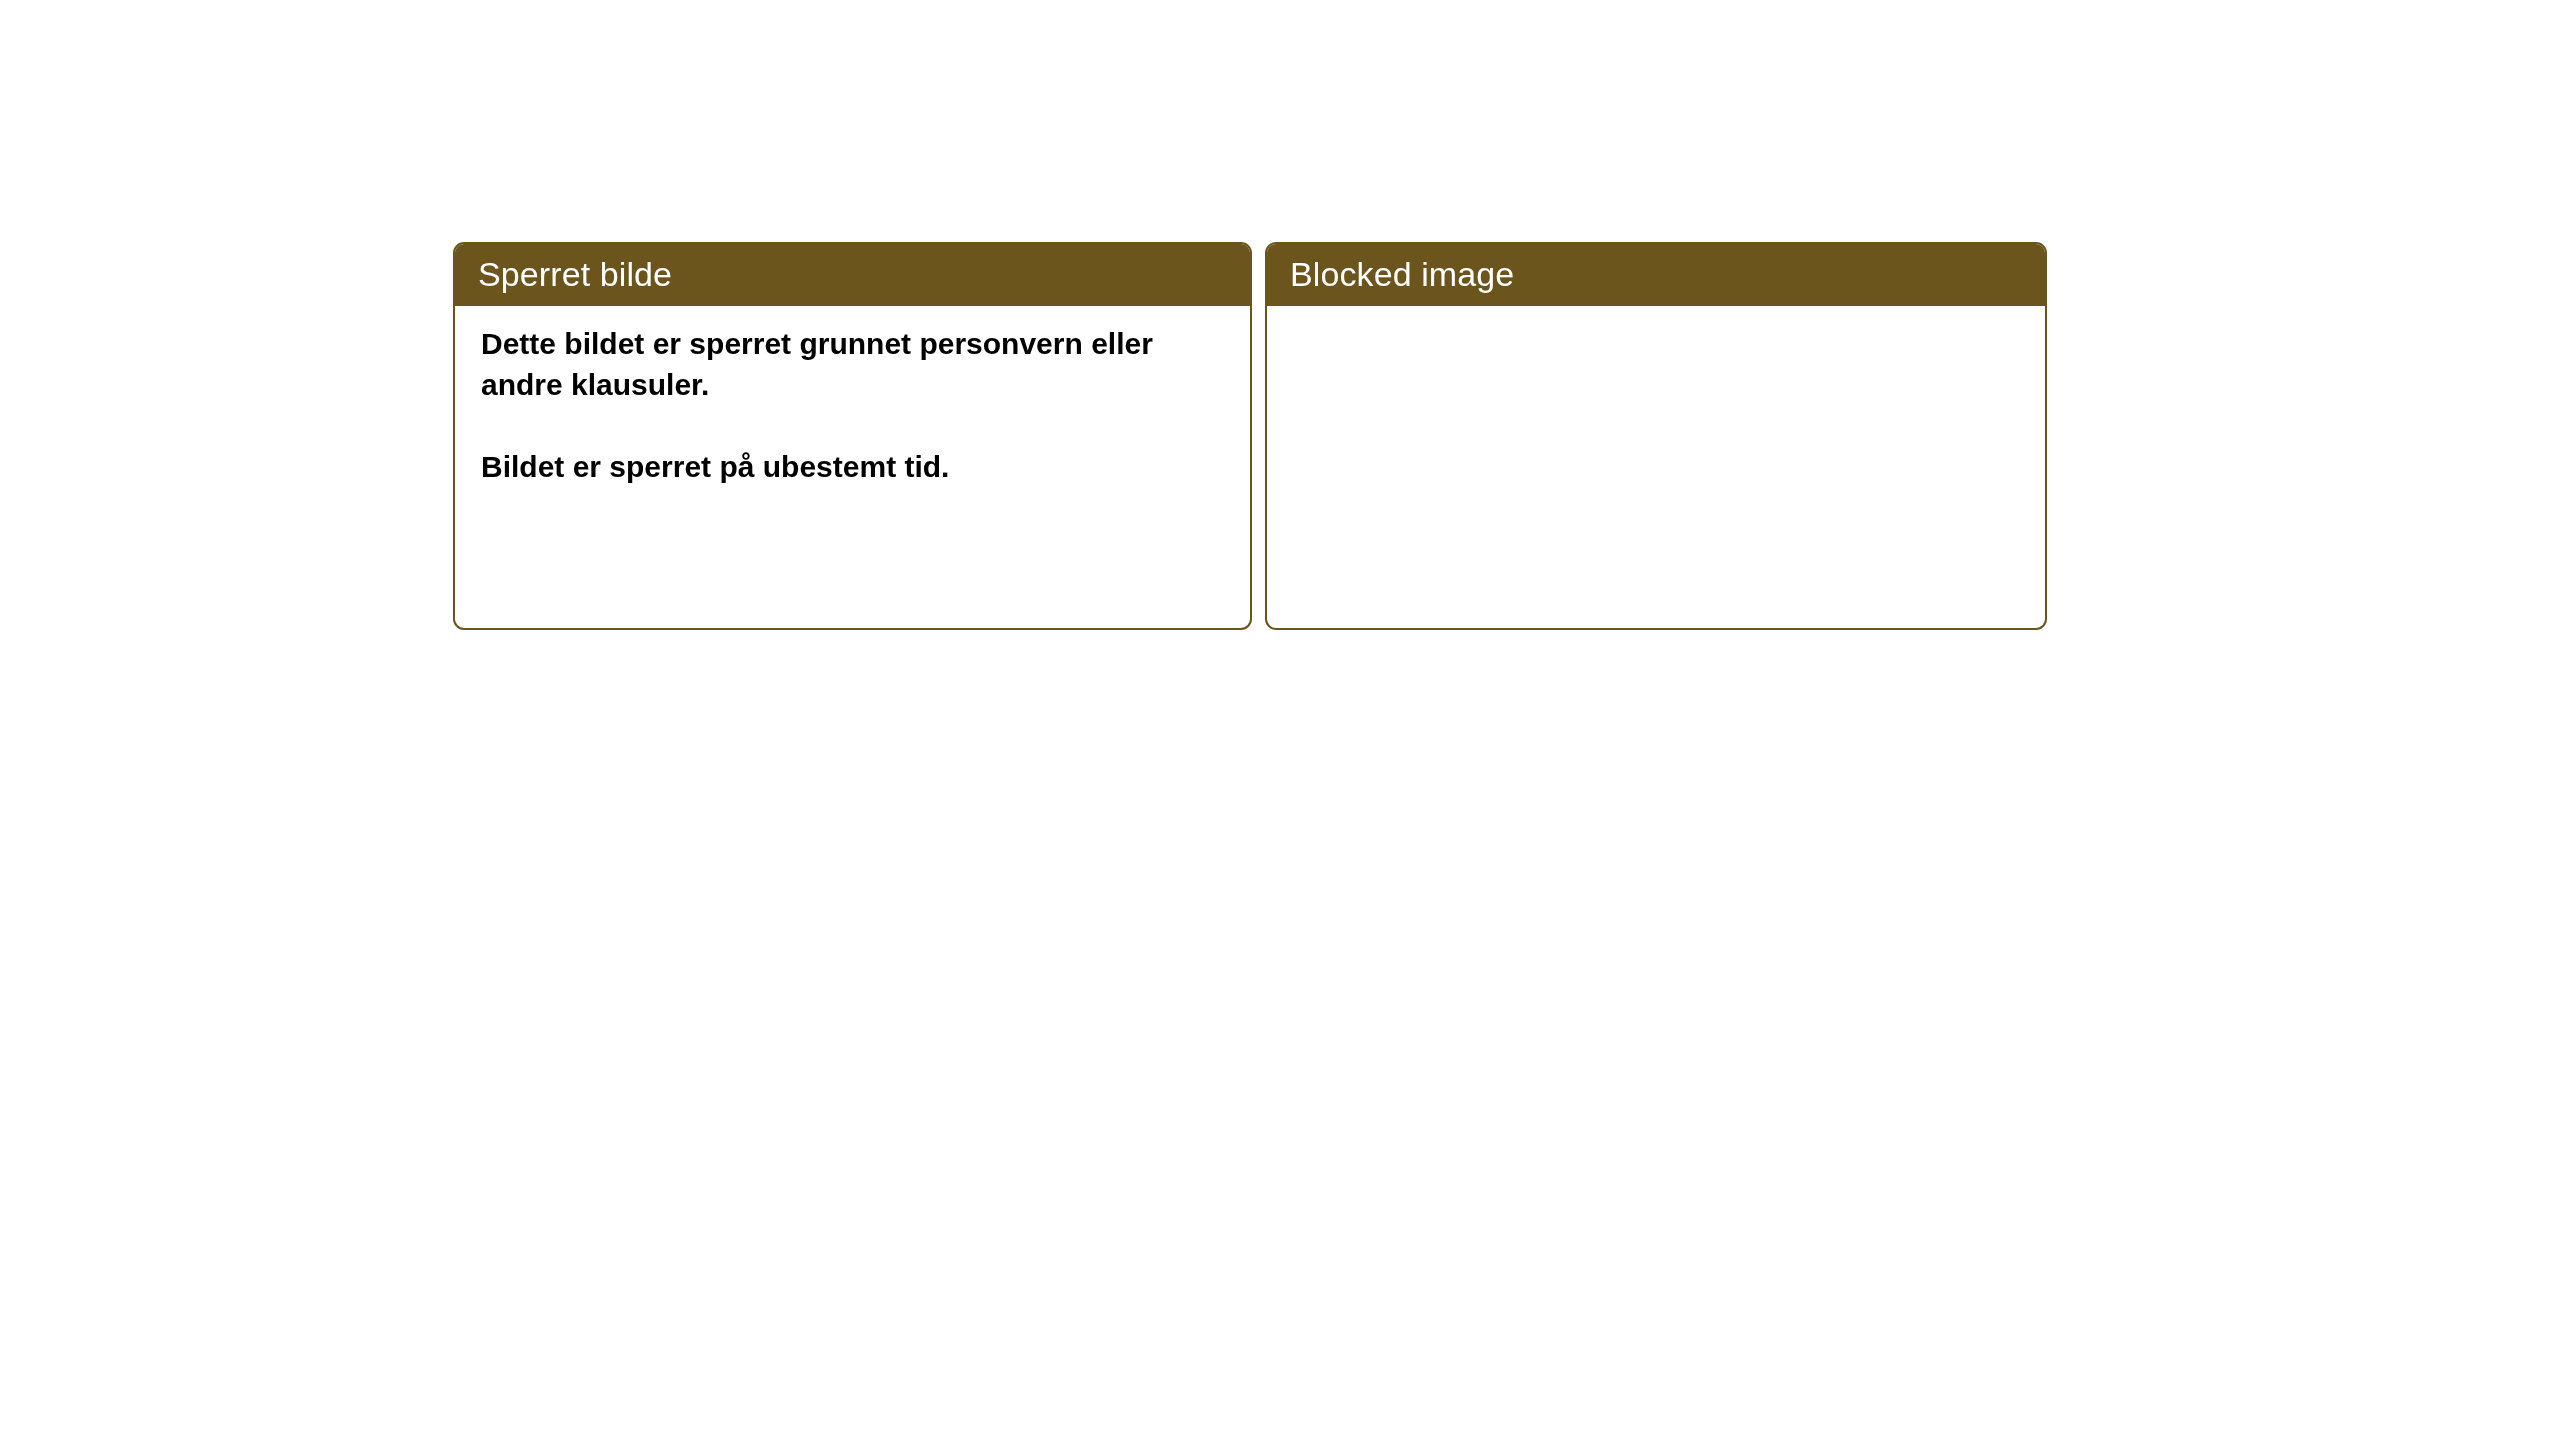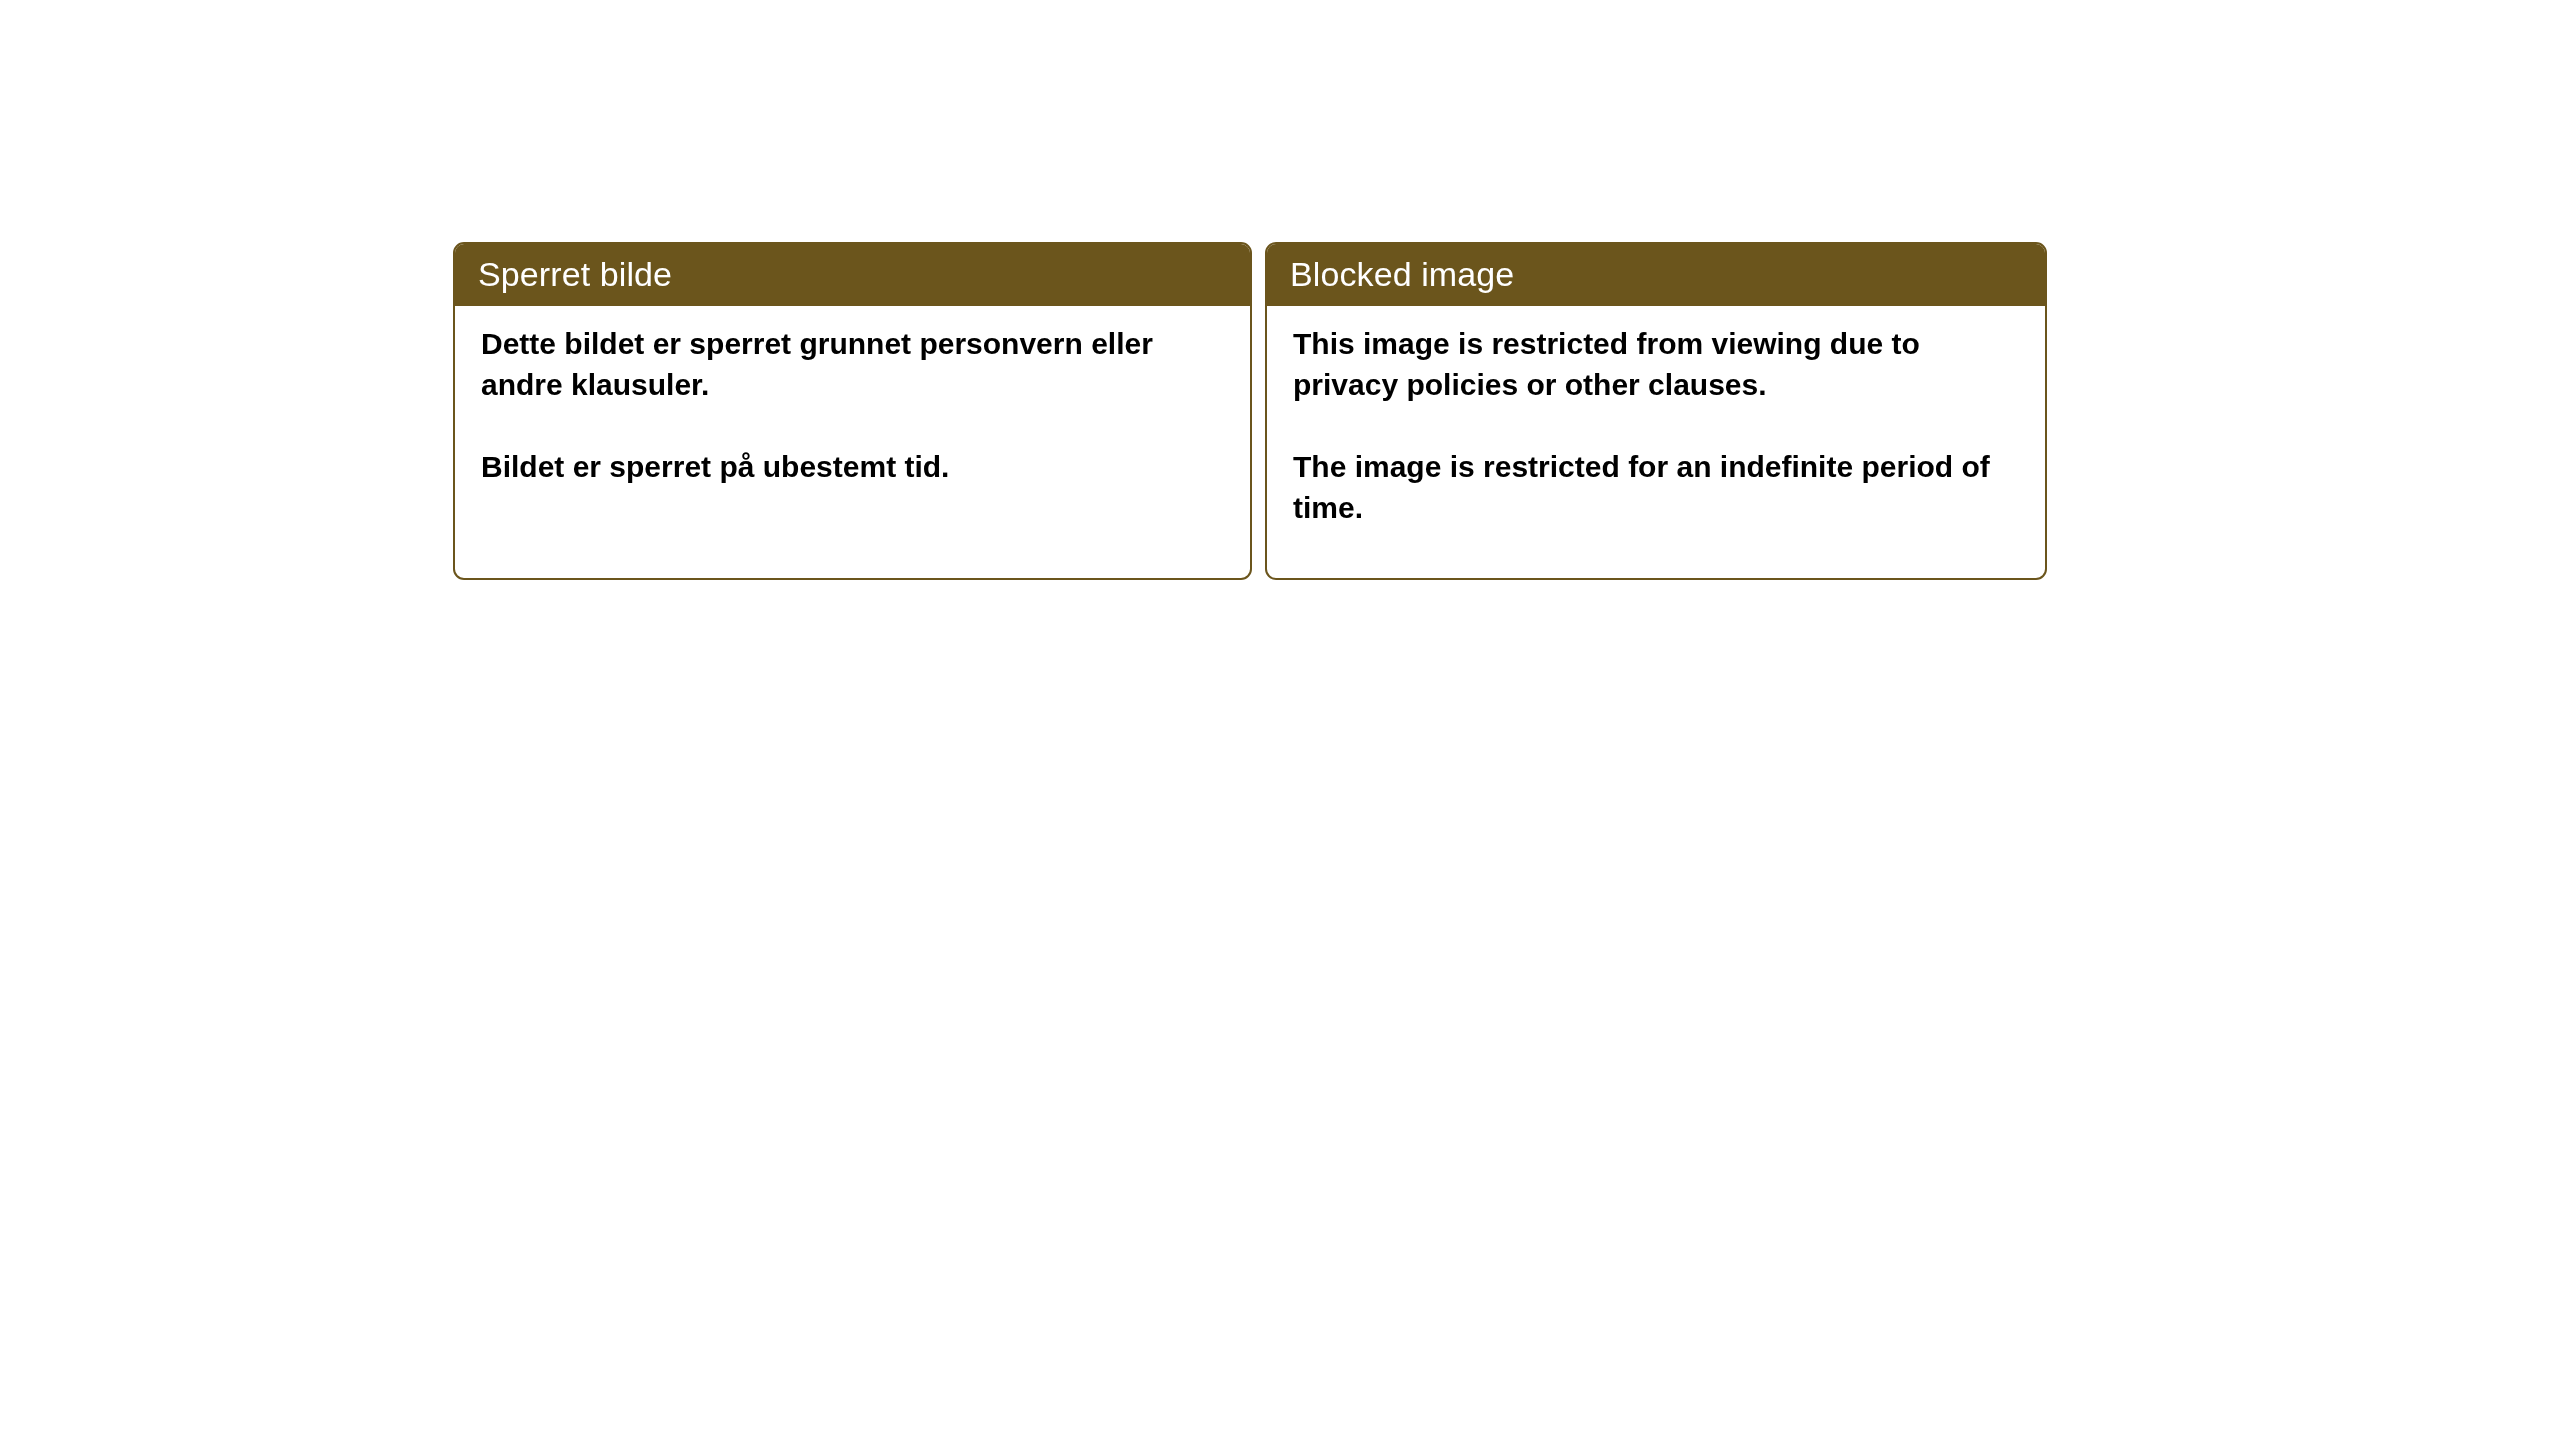--- a/index.html
+++ b/index.html
@@ -23,21 +23,21 @@
   }
 
   .card {
     position: absolute;
     top: 242px;
     box-sizing: border-box;
     background: #ffffff;
     border: 2px solid #6B551C;
     border-radius: 11px;
     overflow: hidden;
-    height: 338px;
+    height: 388px;
   }
 
   .card--no {
     left: 453px;
     width: 799px;
   }
 
   .card--en {
     left: 1265px;
     width: 782px;
@@ -93,19 +93,15 @@
     <div class="card-body">
       <p class="card-paragraph">Dette bildet er sperret grunnet personvern eller andre klausuler.</p>
       <p class="card-paragraph">Bildet er sperret på ubestemt tid.</p>
     </div>
   </div>
 
   <div class="card card--en">
     <div class="card-header">
       <span class="card-title">Blocked image</span>
     </div>
-    <div class="card-body">
-      <p class="card-paragraph">This image is restricted from viewing due to privacy policies or other clauses.</p>
-      <p class="card-paragraph">The image is restricted for an indefinite period of time.</p>
-    </div>
   </div>
 
 </div>
 
 </body></html>

